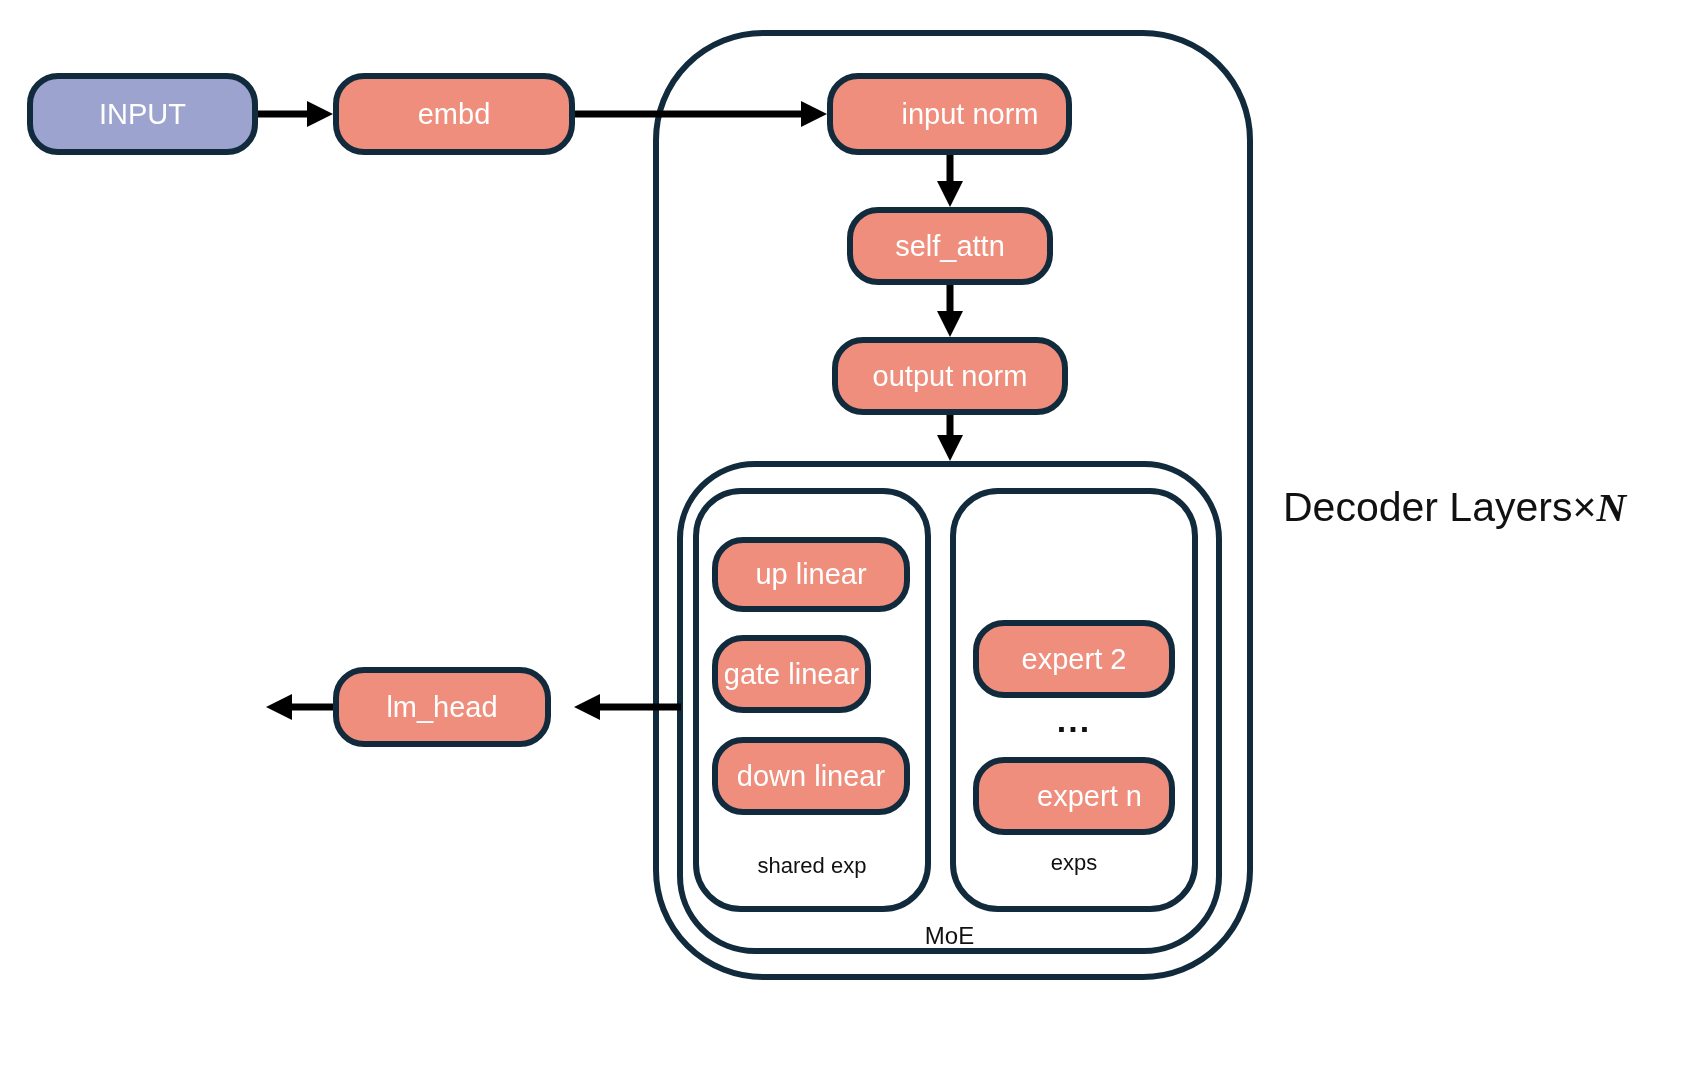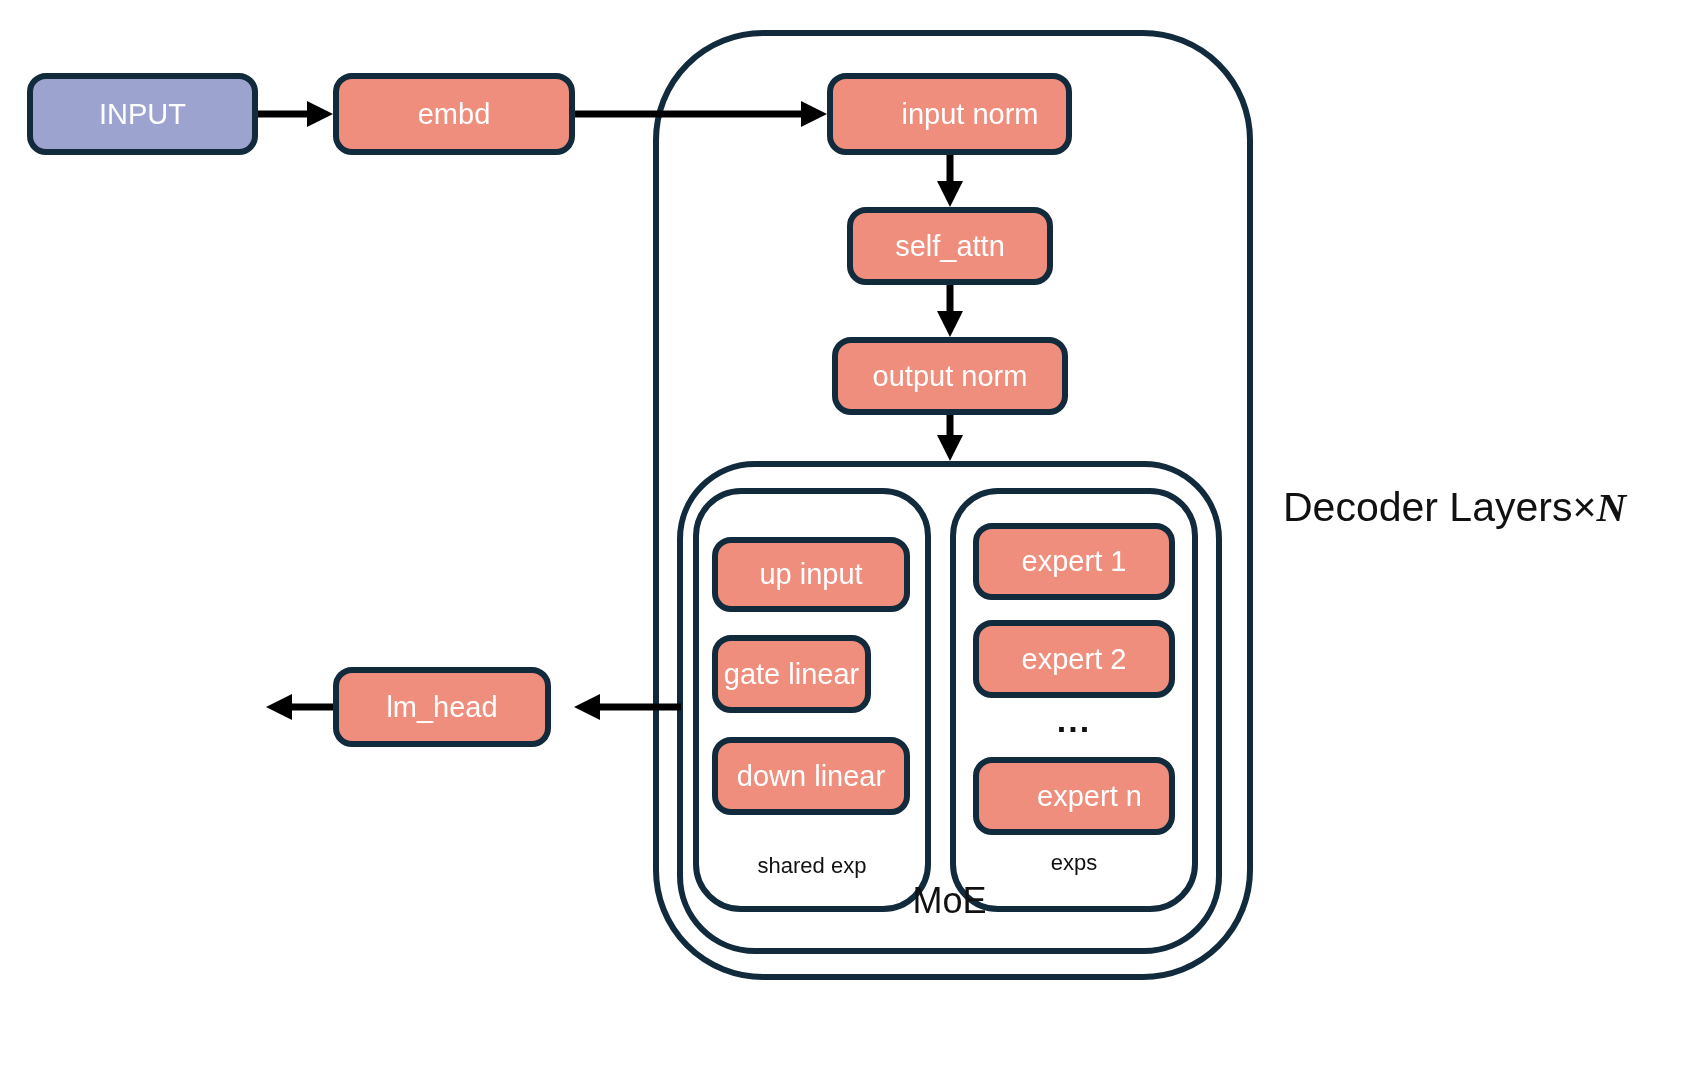--- a/index.html
+++ b/index.html
@@ -11,21 +11,21 @@
     --label-text:#111111;
     --bg:#FFFFFF;
   }
   html,body{margin:0;padding:0;background:var(--bg);}
   .canvas{
     position:relative;width:1702px;height:1068px;background:var(--bg);
     font-family:"Liberation Sans",sans-serif;overflow:hidden;
   }
   .node{
     position:absolute;box-sizing:border-box;
-    border:6px solid var(--outline);border-radius:19px;
+    border:6px solid var(--outline);border-radius:31px;
     display:flex;align-items:center;justify-content:center;
     color:var(--text);font-size:29px;line-height:1;
   }
   .salmon{background:var(--node-fill);}
   .io{background:var(--io-fill);}
   .container{
     position:absolute;box-sizing:border-box;
     border:6px solid var(--outline);background:transparent;
   }
   .ctr-label{
@@ -84,39 +84,38 @@
   <div class="node io" style="left:27px;top:73px;width:231px;height:82px;">INPUT</div>
 
   <div class="node salmon" style="left:333px;top:73px;width:242px;height:82px;">embd</div>
 
   <div class="node salmon" style="left:827px;top:73px;width:245px;height:82px;padding-left:41px;">input norm</div>
 
   <div class="node salmon" style="left:847px;top:207px;width:206px;height:78px;">self_attn</div>
 
   <div class="node salmon" style="left:832px;top:337px;width:236px;height:78px;">output norm</div>
 
-  <div class="node salmon" style="left:712px;top:537px;width:198px;height:75px;">up input</div>
+  <div class="node salmon" style="left:712px;top:537px;width:198px;height:75px;">up linear</div>
 
   <div class="node salmon" style="left:712px;top:635px;width:159px;height:78px;">gate linear</div>
 
   <div class="node salmon" style="left:712px;top:737px;width:198px;height:78px;">down linear</div>
 
   <div class="ctr-label" style="left:693px;top:846px;width:238px;height:40px;">shared exp</div>
 
-  <div class="node salmon" style="left:973px;top:523px;width:202px;height:77px;">expert 1</div>
 
   <div class="node salmon" style="left:973px;top:620px;width:202px;height:78px;">expert 2</div>
 
   <div class="dots" style="left:973px;top:698px;width:202px;height:44px;">...</div>
 
   <div class="node salmon" style="left:973px;top:757px;width:202px;height:78px;padding-left:31px;">expert n</div>
 
   <div class="ctr-label" style="left:950px;top:843px;width:248px;height:40px;">exps</div>
 
-  <div class="ctr-label" style="left:677px;top:881px;width:545px;height:40px;font-size:36px;">MoE</div>
+  <div class="ctr-label" style="left:677px;top:916px;width:545px;height:40px;font-size:24px;">MoE</div>
 
 
   <div class="node salmon" style="left:333px;top:667px;width:218px;height:80px;">lm_head</div>
 
   <div class="annotation" style="left:1283px;top:487px;">
     <span>Decoder Layers×</span><span class="mult-n">N</span>
   </div>
 
 </div>
 

